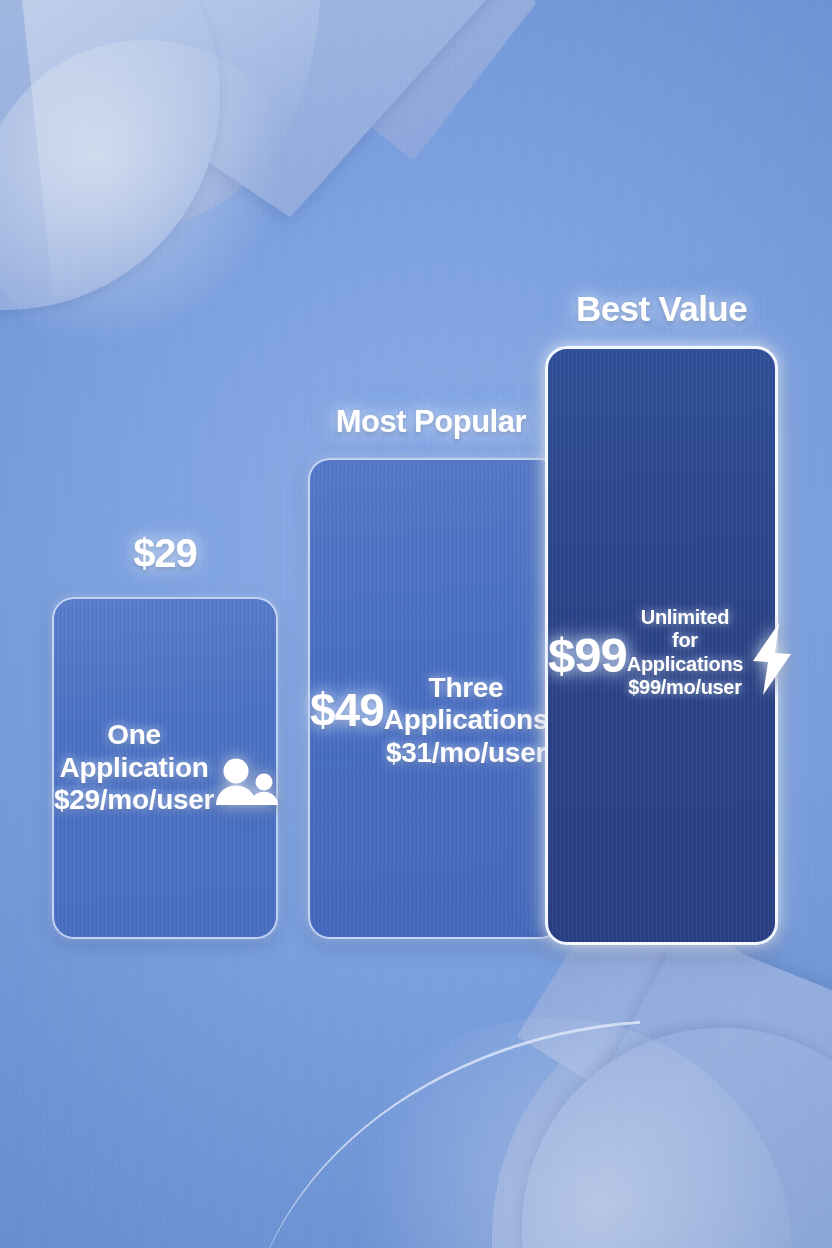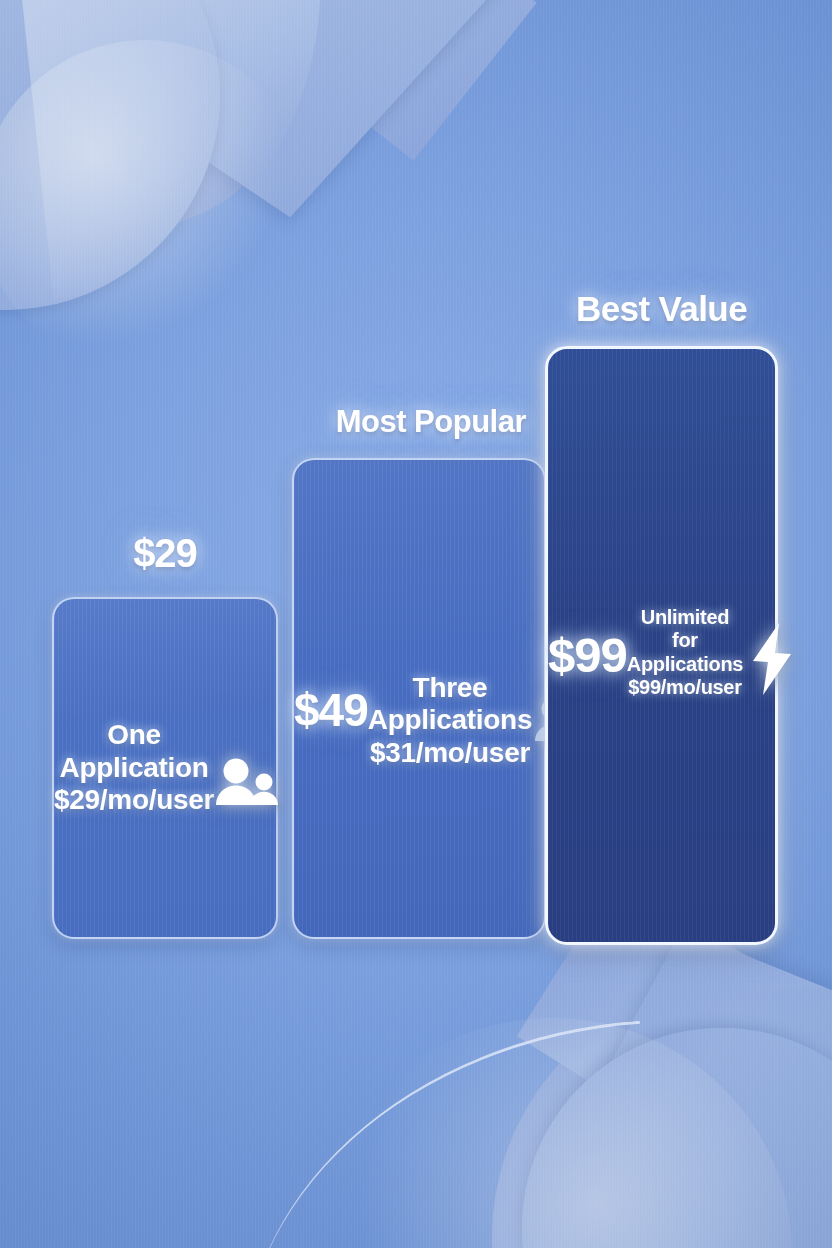--- a/index.html
+++ b/index.html
@@ -115,21 +115,21 @@
     text-align:center;
   }
 
   .card-basic{
     left:52px;top:597px;width:226px;height:342px;
     background:linear-gradient(175deg,#5a7ecd 0%,#4d73c6 35%,#4a70c4 100%);
     border:2px solid rgba(226,237,255,.78);
     box-shadow:0 0 10px rgba(255,255,255,.30), 0 6px 18px rgba(40,65,125,.28);
   }
   .card-popular{
-    left:292px;top:458px;width:254px;height:481px;
+    left:308px;top:458px;width:254px;height:481px;
     background:linear-gradient(175deg,#5579c9 0%,#4a70c5 40%,#4569be 100%);
     border:2px solid rgba(226,237,255,.80);
     box-shadow:0 0 12px rgba(255,255,255,.34), 0 6px 20px rgba(40,65,125,.30);
   }
   .card-best{
     left:545px;top:346px;width:233px;height:599px;
     background:linear-gradient(178deg,#31509a 0%,#2c4489 45%,#2a4084 100%);
     border:3px solid #f2f7ff;
     box-shadow:0 0 16px rgba(255,255,255,.72), 0 0 34px rgba(215,232,255,.35), 0 8px 22px rgba(30,50,100,.38);
   }

